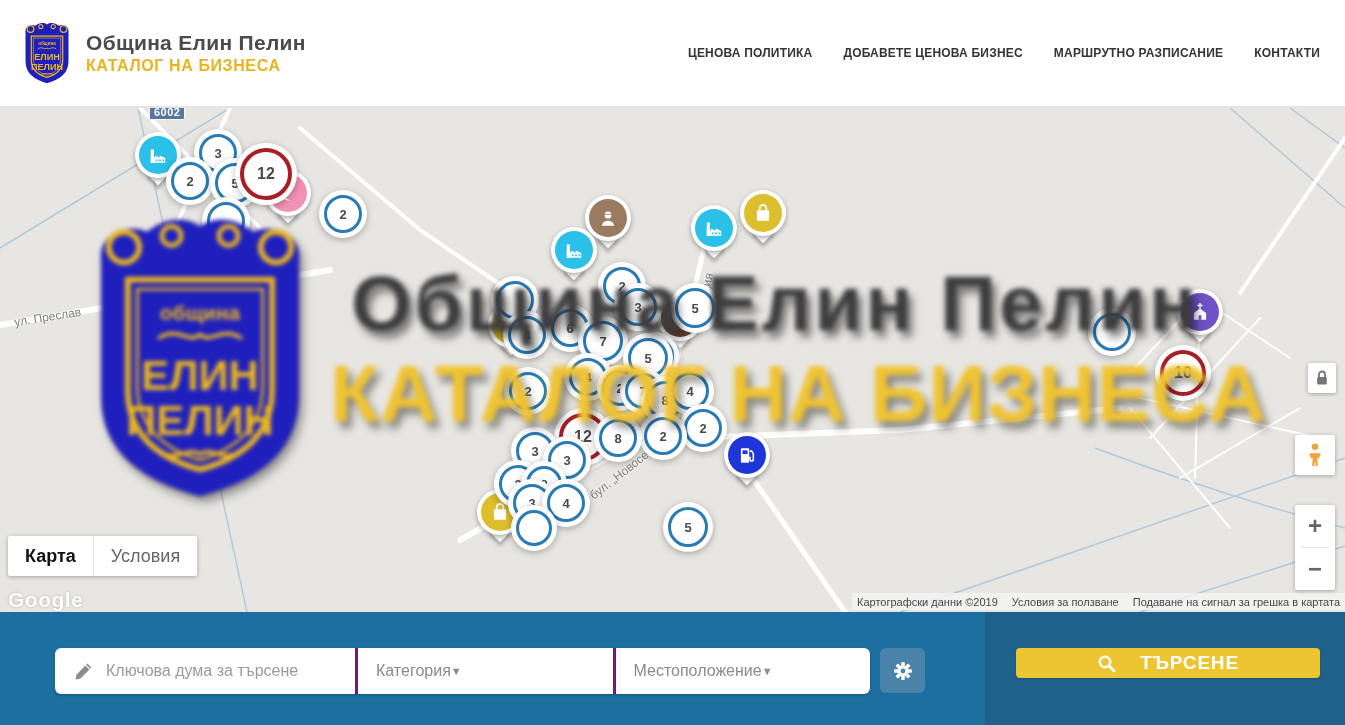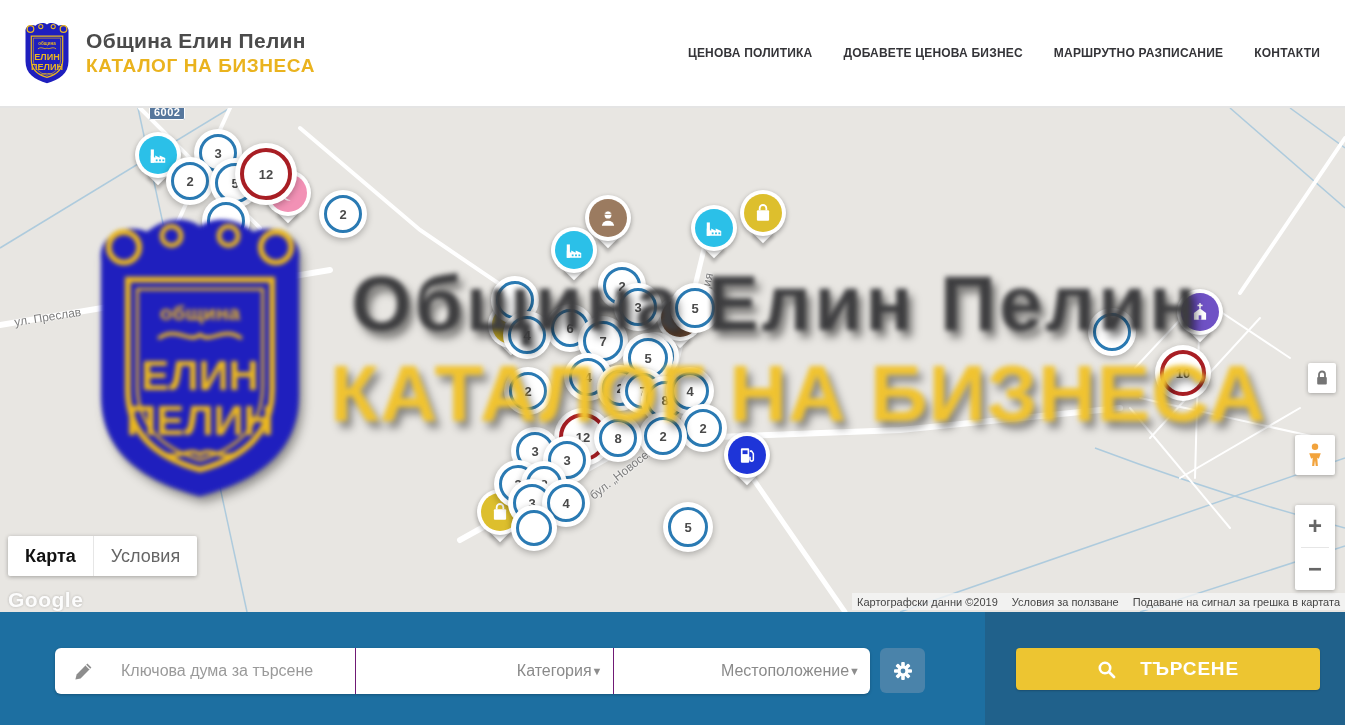--- a/index.html
+++ b/index.html
@@ -3,40 +3,40 @@
 <meta charset="utf-8">
 <style>
   * { margin:0; padding:0; box-sizing:border-box; }
   html,body { width:1345px; height:725px; overflow:hidden; font-family:"Liberation Sans", sans-serif; }
   .page { position:relative; width:1345px; height:725px; background:#fff; }
 
   
   .header { position:absolute; top:0; left:0; width:100%; height:108px; background:#fff; border-bottom:2px solid #e4e4e4; z-index:20; display:flex; align-items:center; }
   .brand { display:flex; align-items:center; margin-left:22px; gap:14px; }
   .brand-text .title { font-size:21px; font-weight:bold; color:#4b4b4b; letter-spacing:.3px; }
-  .brand-text .subtitle { font-size:19px; font-weight:bold; color:#eab31e; letter-spacing:.6px; margin-top:2px; }
+  .brand-text .subtitle { font-size:16px; font-weight:bold; color:#eab31e; letter-spacing:.6px; margin-top:2px; }
   .nav { margin-left:auto; margin-right:25px; display:flex; gap:31px; }
   .nav-item { font-size:12px; font-weight:bold; color:#343438; letter-spacing:.2px; cursor:pointer; text-decoration:none; white-space:nowrap; }
 
   
   .map { position:absolute; top:108px; left:0; width:1345px; height:504px; background:#e8e6e2; overflow:hidden; }
   .roads { position:absolute; top:0; left:0; z-index:1; }
   .street-label { position:absolute; font-size:12px; color:#7e7e7e; z-index:2; white-space:nowrap; text-shadow:0 0 2px #fff,0 0 2px #fff; }
   .road-badge { position:absolute; background:#56779d; color:#fff; font-size:11px; font-weight:bold; padding:2px 5px; border-radius:2px; z-index:2; box-shadow:0 0 0 1px #fff inset; letter-spacing:.5px; }
 
   
   .pin { position:absolute; z-index:3; }
   .pin-head { position:relative; z-index:2; width:46px; height:46px; background:#fff; border-radius:50%; display:flex; align-items:center; justify-content:center; box-shadow:0 2px 5px rgba(0,0,0,.35); }
   .pin-tail { position:absolute; z-index:1; left:15px; top:34px; width:16px; height:16px; background:#fff; transform:rotate(45deg); box-shadow:3px 3px 4px rgba(0,0,0,.25); }
   .pin-dot { width:38px; height:38px; border-radius:50%; display:flex; align-items:center; justify-content:center; }
 
   
   .cluster { position:absolute; z-index:4; background:#fff; border-radius:50%; display:flex; align-items:center; justify-content:center; font-weight:bold; color:#4a4a4a; border:3px solid #2a7ab3; box-shadow:0 0 0 5px #fff, 0 2px 7px 5px rgba(0,0,0,.28); font-size:13px; }
   .cluster.red { border-color:#a81e24; }
-  .cluster.big { font-size:13px; border-width:4px; }
+  .cluster.big { font-size:16px; border-width:4px; }
 
   
   .watermark { position:absolute; inset:0; z-index:6; pointer-events:none; }
   .wm-crest { position:absolute; left:85px; top:107px; filter:blur(2.2px) drop-shadow(4px 6px 5px rgba(0,0,0,.4)); }
   .wm-line1 { position:absolute; left:330px; top:150px; width:890px; text-align:center; font-size:78px; font-weight:bold; color:#3d3d3f; letter-spacing:3px; filter:blur(2.6px); text-shadow:5px 7px 7px rgba(0,0,0,.5); white-space:nowrap; }
   .wm-line2 { position:absolute; left:330px; top:240px; width:890px; text-align:center; font-size:80px; font-weight:bold; color:#f0c330; letter-spacing:1px; filter:blur(2.6px); text-shadow:5px 7px 7px rgba(0,0,0,.45); white-space:nowrap; }
 
   
   .map-type { position:absolute; left:8px; top:428px; z-index:8; display:flex; background:#fff; border-radius:2px; box-shadow:0 1px 4px rgba(0,0,0,.3); height:40px; }
   .map-type-btn { padding:0 17px; display:flex; align-items:center; font-size:18px; cursor:pointer; }
@@ -51,27 +51,27 @@
   .ctrl-pegman { left:1295px; top:327px; width:40px; height:40px; cursor:grab; }
   .ctrl-zoom { left:1295px; top:397px; width:40px; height:85px; flex-direction:column; }
   .zoom-btn { width:40px; height:42px; display:flex; align-items:center; justify-content:center; font-size:24px; color:#666; cursor:pointer; font-weight:bold; }
   .zoom-divider { width:28px; height:1px; background:#e6e6e6; }
 
   
   .searchbar { position:absolute; top:612px; left:0; width:1345px; height:113px; background:#1d6fa1; z-index:20; }
   .searchbar .right-panel { position:absolute; right:0; top:0; width:360px; height:113px; background:#20618b; }
   .search-pill { position:absolute; left:55px; top:36px; width:815px; height:46px; background:#fff; border-radius:6px; display:flex; align-items:stretch; box-shadow:0 1px 3px rgba(0,0,0,.25); }
   .pill-section { display:flex; align-items:center; }
-  .pill-keyword { width:300px; padding-left:19px; gap:28px; }
+  .pill-keyword { width:300px; padding-left:19px; gap:13px; }
   .pill-keyword input { border:none; outline:none; font-size:16px; color:#555; width:230px; font-family:"Liberation Sans",sans-serif; }
   .pill-keyword input::placeholder { color:#9a9a9a; opacity:1; }
-  .pill-select { flex:1; border-left:1px solid #701a75; padding:0 10px; justify-content:flex-end; font-size:16px; color:#8a8a8a; cursor:pointer; }
+  .pill-select { flex:1; border-left:3px solid #701a75; padding:0 18px; justify-content:flex-start; font-size:16px; color:#8a8a8a; cursor:pointer; }
   .select-arrow { color:#8d8d8d; font-size:11px; }
   .gear-btn { position:absolute; left:880px; top:36px; width:45px; height:45px; background:#4a83aa; border-radius:6px; display:flex; align-items:center; justify-content:center; cursor:pointer; }
-  .search-btn { position:absolute; left:1016px; top:36px; width:304px; height:42px; background:#edc531; border:none; border-radius:4px; display:flex; align-items:center; justify-content:center; gap:24px; color:#fff; font-size:19px; font-weight:bold; letter-spacing:.8px; cursor:pointer; font-family:"Liberation Sans",sans-serif; box-shadow:0 1px 2px rgba(0,0,0,.2); }
+  .search-btn { position:absolute; left:1016px; top:36px; width:304px; height:30px; background:#edc531; border:none; border-radius:4px; display:flex; align-items:center; justify-content:center; gap:24px; color:#fff; font-size:19px; font-weight:bold; letter-spacing:.8px; cursor:pointer; font-family:"Liberation Sans",sans-serif; box-shadow:0 1px 2px rgba(0,0,0,.2); }
 </style>
 </head>
 <body>
 
 <div class="page">
 
   <div class="header">
     <div class="brand">
       <svg width="50" height="62" viewBox="0 0 120 150">
         <path d="M8,24 C6,10 22,4 32,9 C40,2 52,0 60,6 C68,0 80,2 88,9 C98,4 114,10 112,24 L112,95 C112,125 90,140 60,148 C30,140 8,125 8,95 Z" fill="#1f1fbe"></path>

